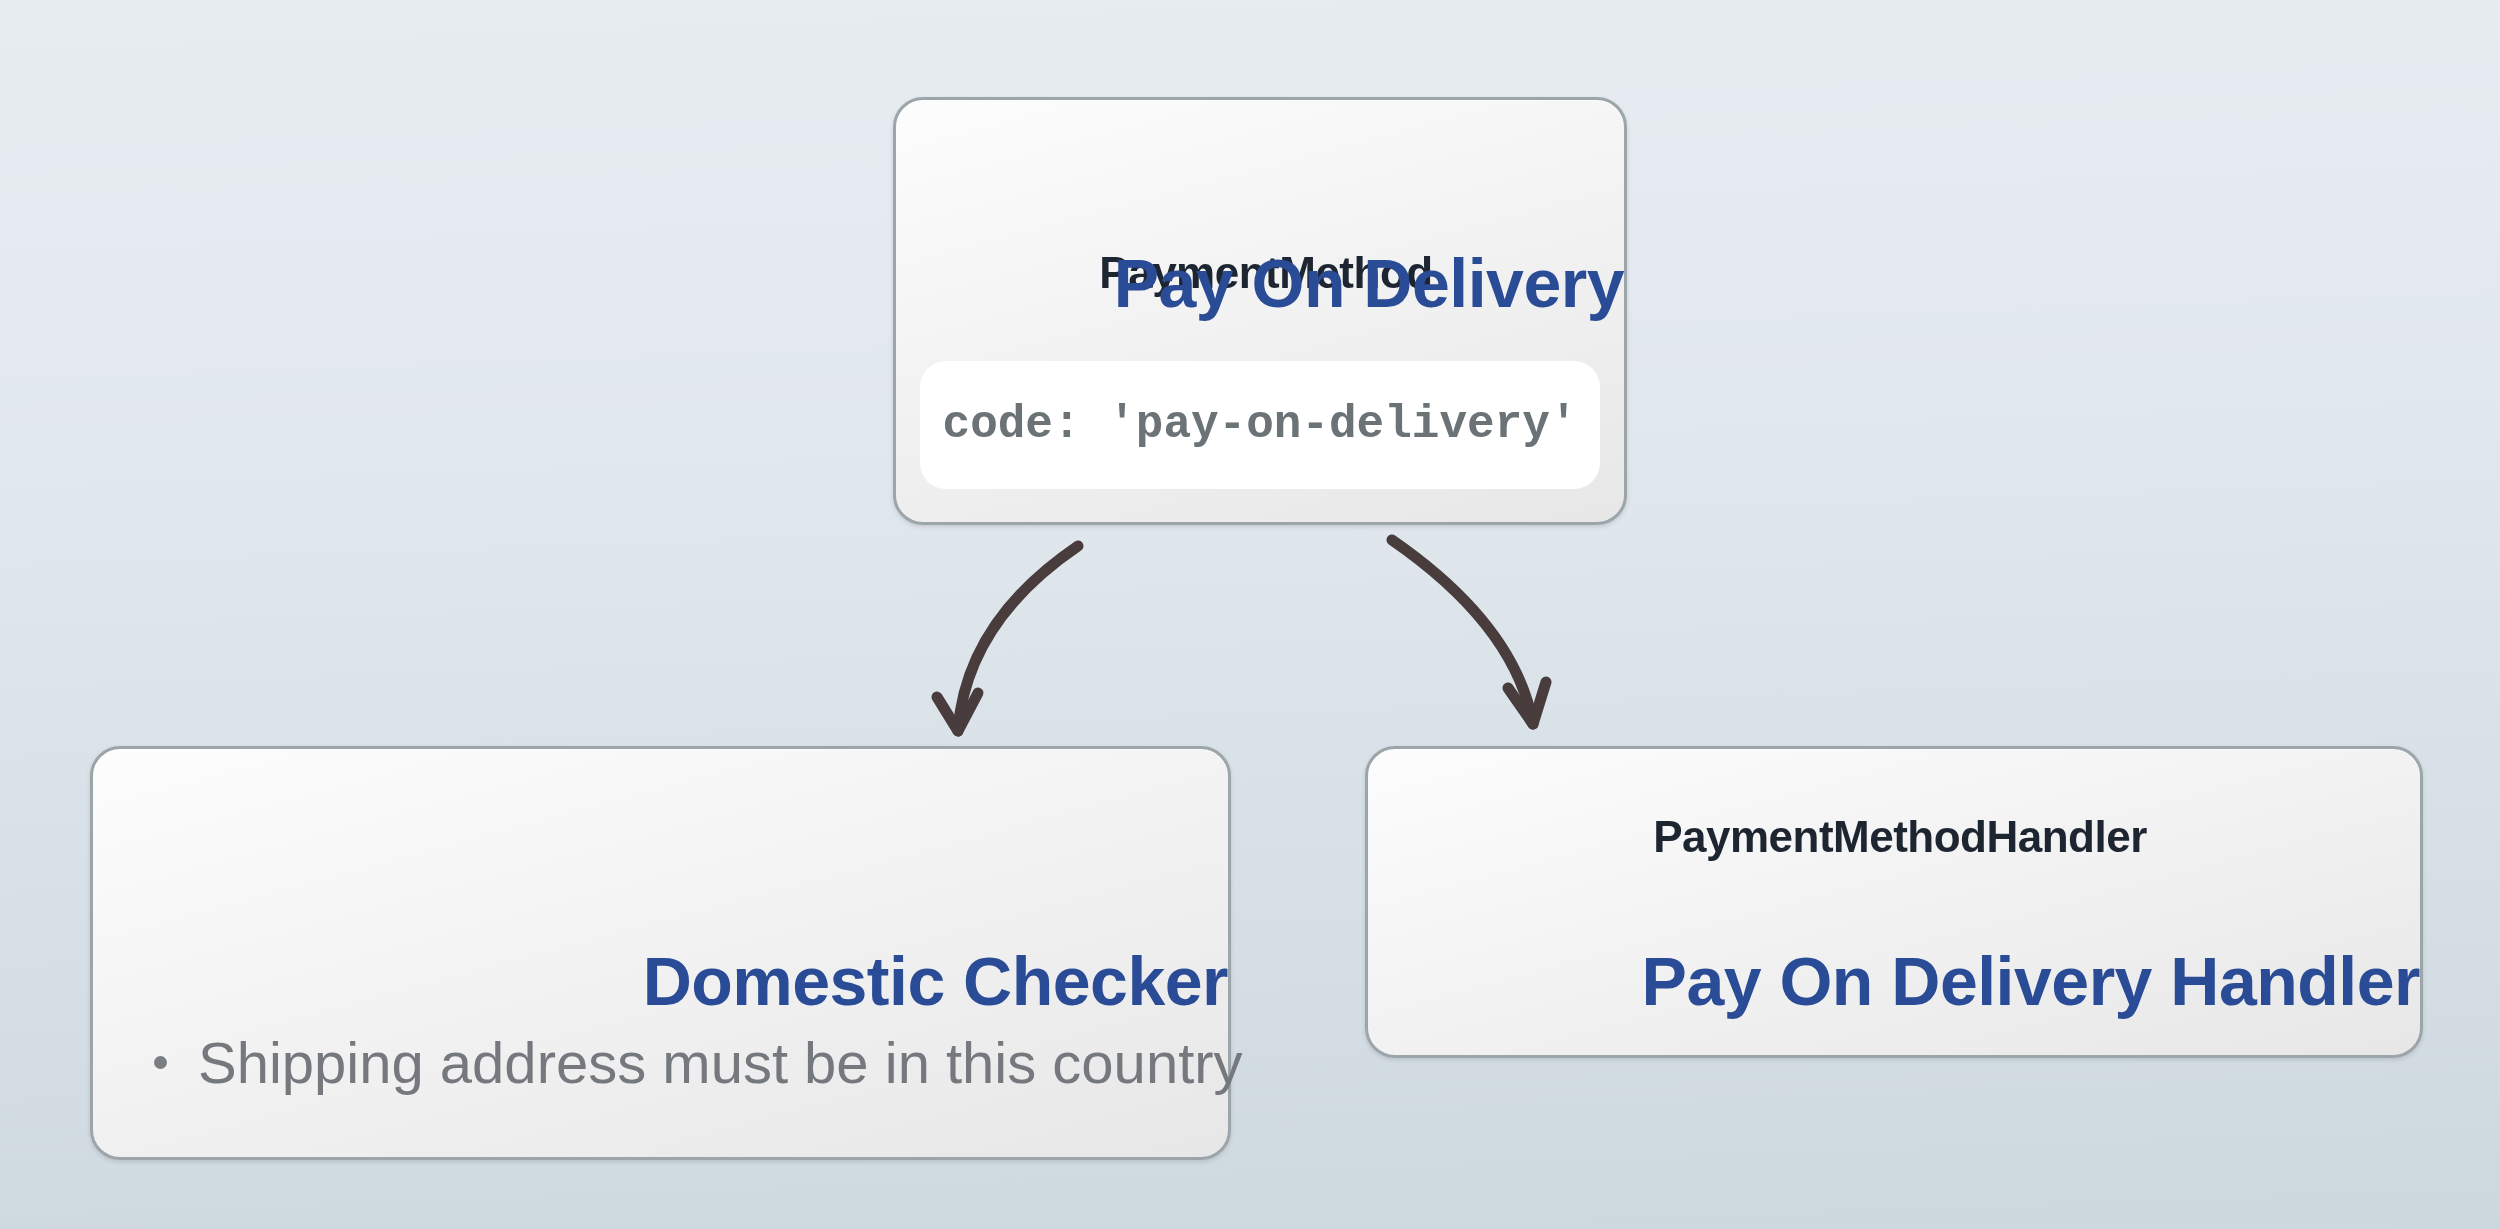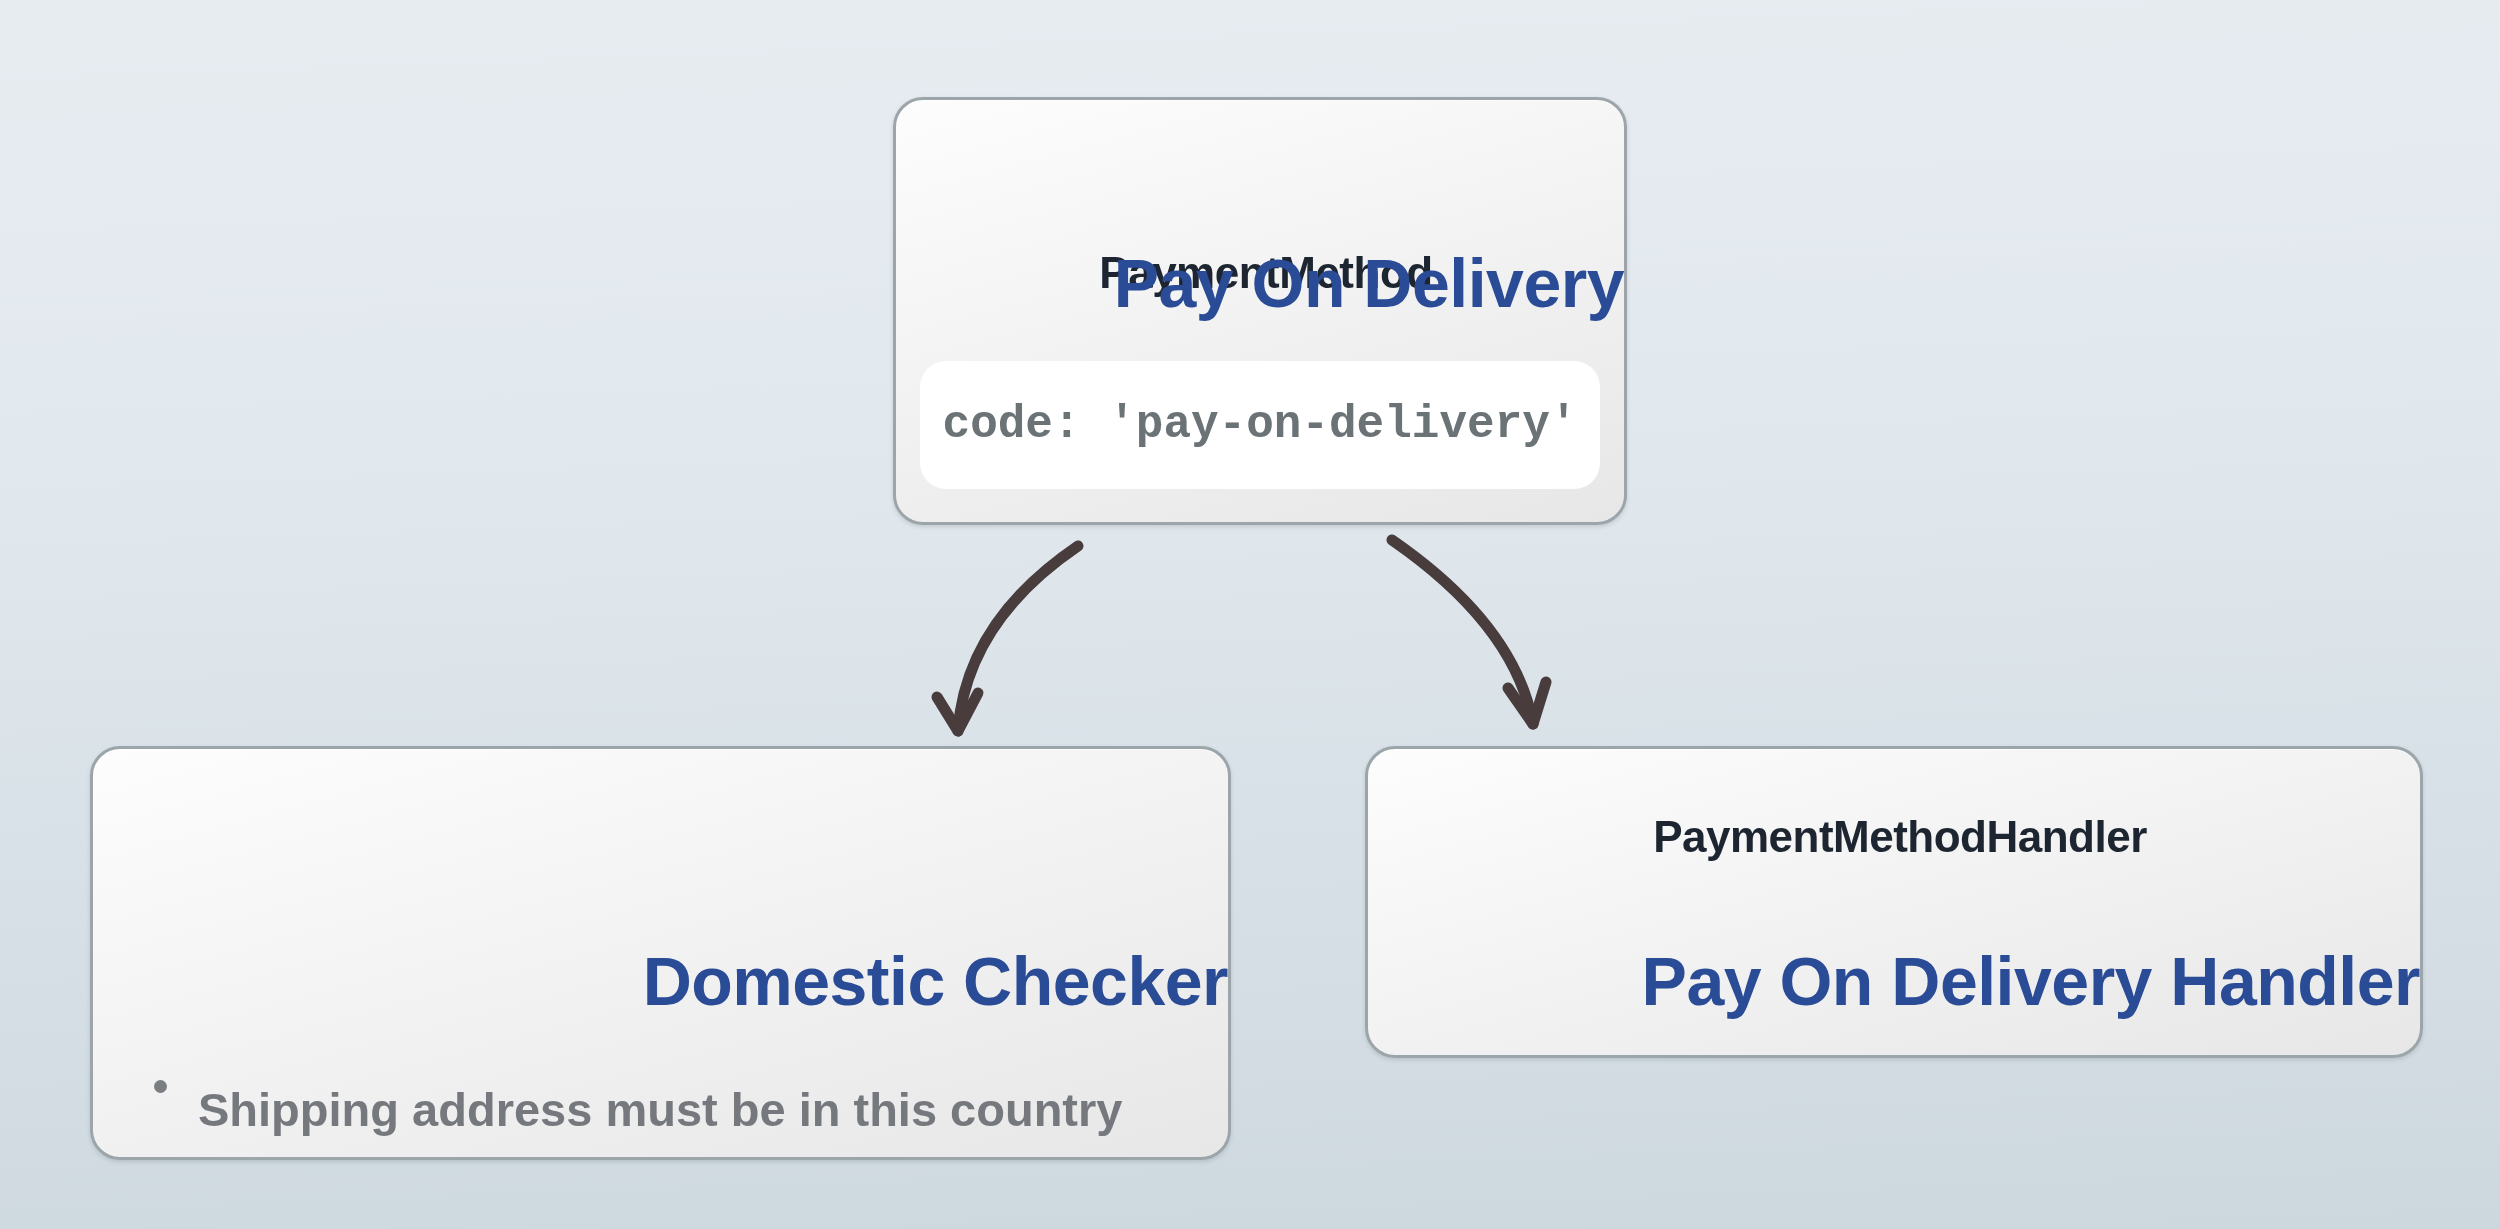--- a/index.html
+++ b/index.html
@@ -97,26 +97,25 @@
   }
   .bullet-dot {
     width: 13px;
     height: 13px;
     border-radius: 50%;
     background: #7a7e82;
     margin: 0 31px 0 17px;
     flex: 0 0 auto;
   }
   .rule-text {
-    font-weight: bold;
-    font-size: 47px;
+    font-weight: normal;
+    font-size: 58px;
     line-height: 47px;
     color: #75797d;
     white-space: nowrap;
-    margin-top: 47px;
   }
 </style>
 </head>
 <body>
 
 <div class="canvas">
 
   <svg class="edges-layer" viewBox="0 0 2500 1229" xmlns="http://www.w3.org/2000/svg">
     <g stroke="#483c3d" stroke-width="11" fill="none" stroke-linecap="round" stroke-linejoin="round">
       <g>

